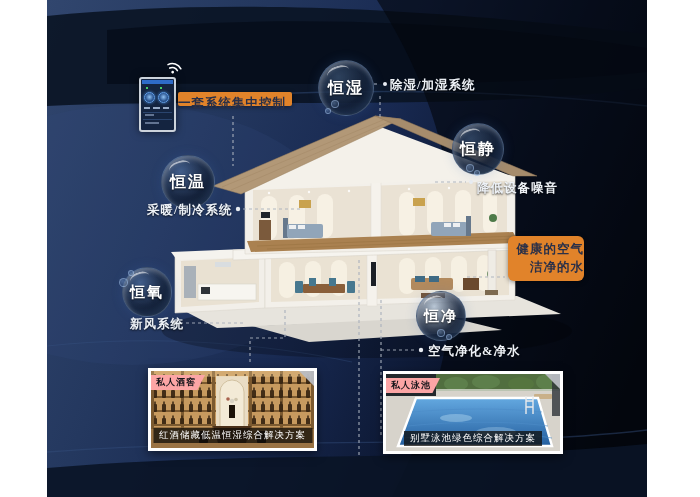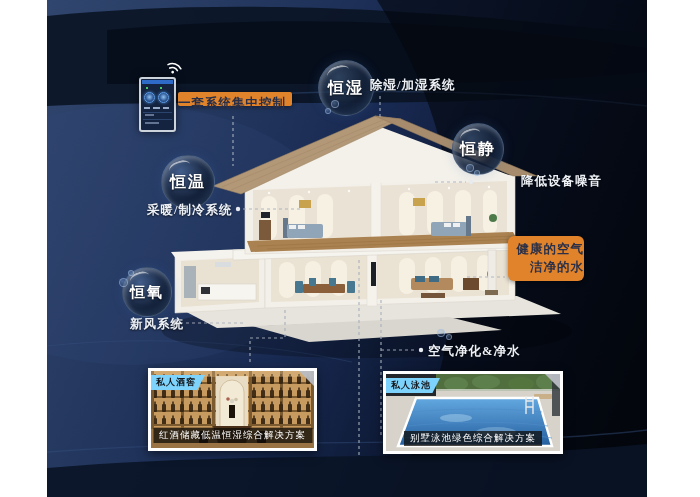--- a/index.html
+++ b/index.html
@@ -23,22 +23,22 @@
   #b-quiet{left:405px;top:123px;width:50px;height:50px;font-size:16px;}
   #b-temp{left:114px;top:155px;width:52px;height:52px;font-size:16px;}
   #b-oxy{left:75px;top:267px;width:48px;height:48px;font-size:15px;}
   #b-pure{left:369px;top:291px;width:48px;height:48px;font-size:15px;}
 
   .mini{position:absolute;border-radius:50%;border:1px solid rgba(170,200,240,.5);
         background:radial-gradient(circle at 35% 30%,rgba(150,190,240,.35),rgba(20,40,70,.15));}
 
   .annotation{position:absolute;color:#edf1f6;font-size:12.5px;font-weight:bold;letter-spacing:1px;
         font-family:"Liberation Serif",serif;text-shadow:0 1px 2px rgba(0,0,0,.7);white-space:nowrap;}
-  #a-hum{left:323px;top:77px;}
-  #a-quiet{left:430px;top:173px;margin-left:44px;}
+  #a-hum{left:343px;top:77px;}
+  #a-quiet{left:430px;top:180px;}
   #a-temp{left:100px;top:202px;}
   #a-oxy{left:69px;top:316px;margin-left:14px;}
   #a-pure{left:381px;top:343px;}
 
   .orange{background:var(--accent-orange,#e1832a);color:#2a3048;font-weight:bold;
           font-family:"Liberation Serif",serif;box-shadow:0 1px 5px rgba(0,0,0,.45);}
   #control-label{position:absolute;left:131px;top:92px;width:114px;height:14px;line-height:22px;
           text-align:left;font-size:12.5px;letter-spacing:1px;border-radius:2px;}
   #highlight-box{position:absolute;left:461px;top:236px;width:76px;padding:5px 0;border-radius:6px;
           text-align:right;font-size:12.5px;line-height:1.4;letter-spacing:1px;}
@@ -52,21 +52,21 @@
          border:1px solid #62a0ea;background:radial-gradient(circle at 50% 45%,#8fc0f2 0%,#2a5490 60%,#142a4e 100%);
          box-shadow:0 0 3px #4a8fe0;}
   #phone .ph-row{position:absolute;height:2px;background:rgba(175,195,225,.85);top:28px;}
   #phone .ph-line{position:absolute;left:2px;right:2px;height:1px;background:#2a446e;}
 
   
   .card{position:absolute;border:3px solid #ffffff;box-shadow:0 3px 9px rgba(0,0,0,.5);overflow:hidden;}
   #card-wine{left:101px;top:368px;width:163px;height:77px;background:#c79a5f;}
   #card-pool{left:336px;top:371px;width:174px;height:77px;background:#d7d3cb;}
   .card svg{position:absolute;left:0;top:0;width:100%;height:100%;}
-  .card-tag{position:absolute;left:0;top:4px;background:#7dd3fc;color:#15151a;font-size:9px;font-weight:bold;
+  .card-tag{position:absolute;left:0;top:4px;background:#fca5a5;color:#15151a;font-size:9px;font-weight:bold;
         padding:1px 9px 1px 5px;letter-spacing:1px;clip-path:polygon(0 0,100% 0,86% 100%,0 100%);
         font-family:"Liberation Serif",serif;}
   .card-caption{position:absolute;bottom:5px;left:50%;transform:translateX(-50%);
         background:rgba(15,12,8,.74);color:#ffffff;font-size:9.5px;padding:1px 6px;white-space:nowrap;
         letter-spacing:1px;font-family:"Liberation Serif",serif;}
   .card-ribbon{position:absolute;top:0;right:0;width:0;height:0;
         border-left:15px solid transparent;border-top:15px solid #b9bdc3;opacity:.95;}
 </style>
 </head>
 <body>
@@ -222,20 +222,21 @@
     <div id="control-label" class="orange">一套系统集中控制</div>
     <div id="highlight-box" class="orange">
       <div>健康的空气</div>
       <div>洁净的水</div>
     </div>
 
     <div class="bubble" id="b-hum">恒湿</div>
     <div class="bubble" id="b-quiet">恒静</div>
     <div class="bubble" id="b-temp">恒温</div>
     <div class="bubble" id="b-oxy">恒氧</div>
+    <div class="bubble" id="b-pure">恒净</div>
 
     <div class="mini" style="left:284px;top:100px;width:6px;height:6px;"></div>
     <div class="mini" style="left:278px;top:108px;width:4px;height:4px;"></div>
     <div class="mini" style="left:419px;top:164px;width:6px;height:6px;"></div>
     <div class="mini" style="left:427px;top:170px;width:4px;height:4px;"></div>
     <div class="mini" style="left:72px;top:278px;width:7px;height:7px;"></div>
     <div class="mini" style="left:81px;top:270px;width:4px;height:4px;"></div>
     <div class="mini" style="left:390px;top:329px;width:6px;height:6px;"></div>
     <div class="mini" style="left:399px;top:334px;width:4px;height:4px;"></div>
 

